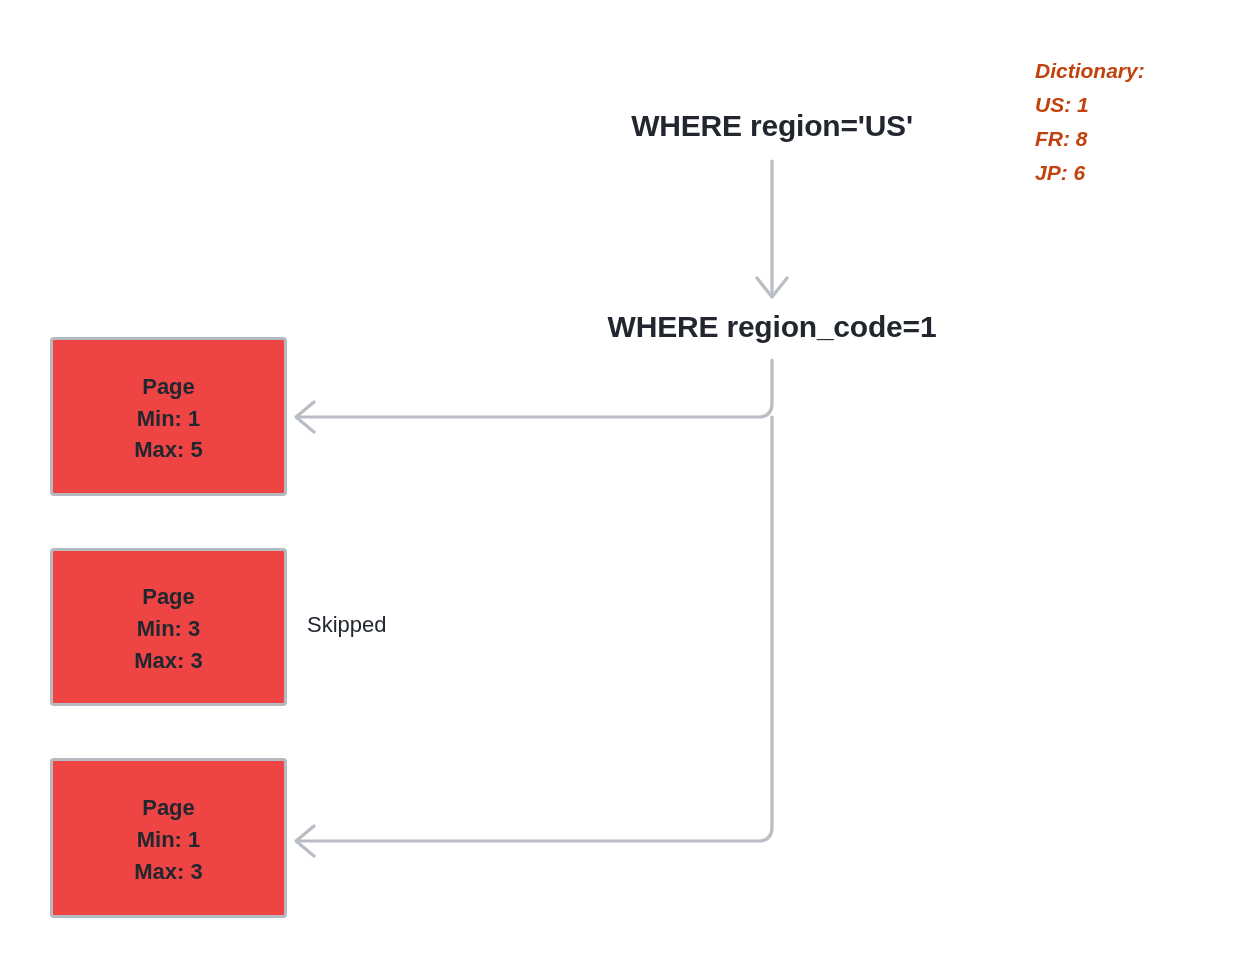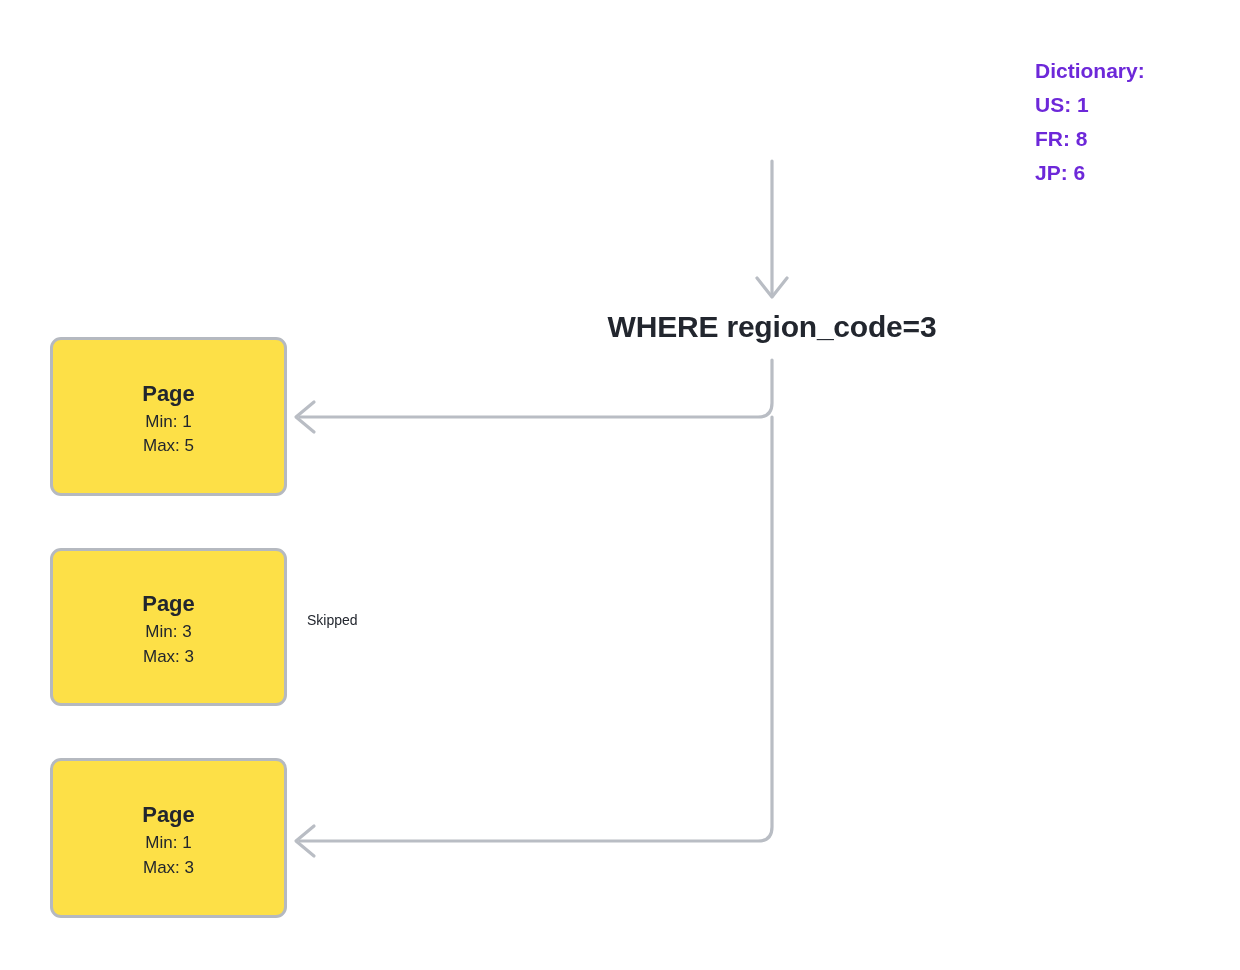--- a/index.html
+++ b/index.html
@@ -51,66 +51,67 @@
     left: 772px;
     top: 310px;
   }
 
   
   .page-box {
     position: absolute;
     left: 50px;
     width: 237px;
     box-sizing: border-box;
-    background: #fde047;
+    background: #ef4444;
     border: 3px solid #b5b9c0;
-    border-radius: 11px;
+    border-radius: 4px;
     display: flex;
     flex-direction: column;
     align-items: center;
     justify-content: center;
     padding: 14px 0 10px;
   }
   #page-box-0 { top: 337px; height: 159px; }
   #page-box-1 { top: 548px; height: 158px; }
   #page-box-2 { top: 758px; height: 160px; }
 
   .page-box-title {
     font-weight: bold;
     font-size: 22px;
     line-height: 1.45;
     color: #22262e;
   }
   .page-box-stat {
-    font-size: 17px;
+    font-size: 22px;
     line-height: 1.45;
     color: #22262e;
-    font-weight: normal;
+    font-weight: bold;
   }
 
   
   #skipped-note {
     position: absolute;
     left: 307px;
     top: 612px;
-    font-size: 14px;
+    font-size: 22px;
     color: #22262e;
     white-space: nowrap;
   }
 
   
   #dictionary-panel {
     position: absolute;
     left: 1035px;
     top: 54px;
     font-size: 21px;
     font-weight: bold;
     line-height: 1.62;
-    color: #6d28d9;
+    color: #c2410c;
     white-space: nowrap;
+    font-style: italic;
   }
   #dictionary-panel .dict-line { display: block; }
 </style>
 </head>
 <body>
 
 <div id="diagram-canvas">
 
   <svg class="connector-layer" viewBox="0 0 1240 970" width="1240" height="970" aria-hidden="true">
     <g fill="none" stroke="#b9bdc4" stroke-width="3.2" stroke-linecap="round" stroke-linejoin="round">
@@ -126,22 +127,23 @@
       </g>
 
       <g>
         <path d="M 772 417 L 772 827 Q 772 841 758 841 L 300 841"></path>
         <polyline points="314,826 296,841 314,856"></polyline>
       </g>
 
     </g>
   </svg>
 
+  <div class="query-label" id="label-source-query">WHERE region='US'</div>
 
-  <div class="query-label" id="label-rewritten-query">WHERE region_code=3</div>
+  <div class="query-label" id="label-rewritten-query">WHERE region_code=1</div>
 
   <div class="page-box" id="page-box-0">
     <div class="page-box-title">Page</div>
     <div class="page-box-stat">Min: 1</div>
     <div class="page-box-stat">Max: 5</div>
   </div>
 
   <div class="page-box" id="page-box-1">
     <div class="page-box-title">Page</div>
     <div class="page-box-stat">Min: 3</div>

